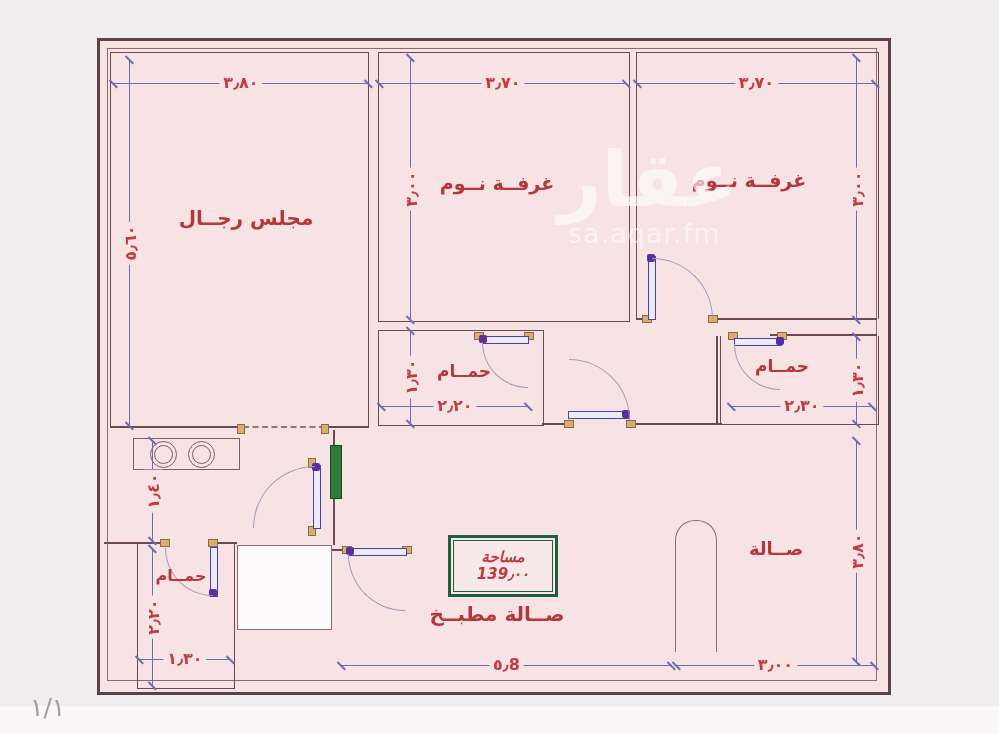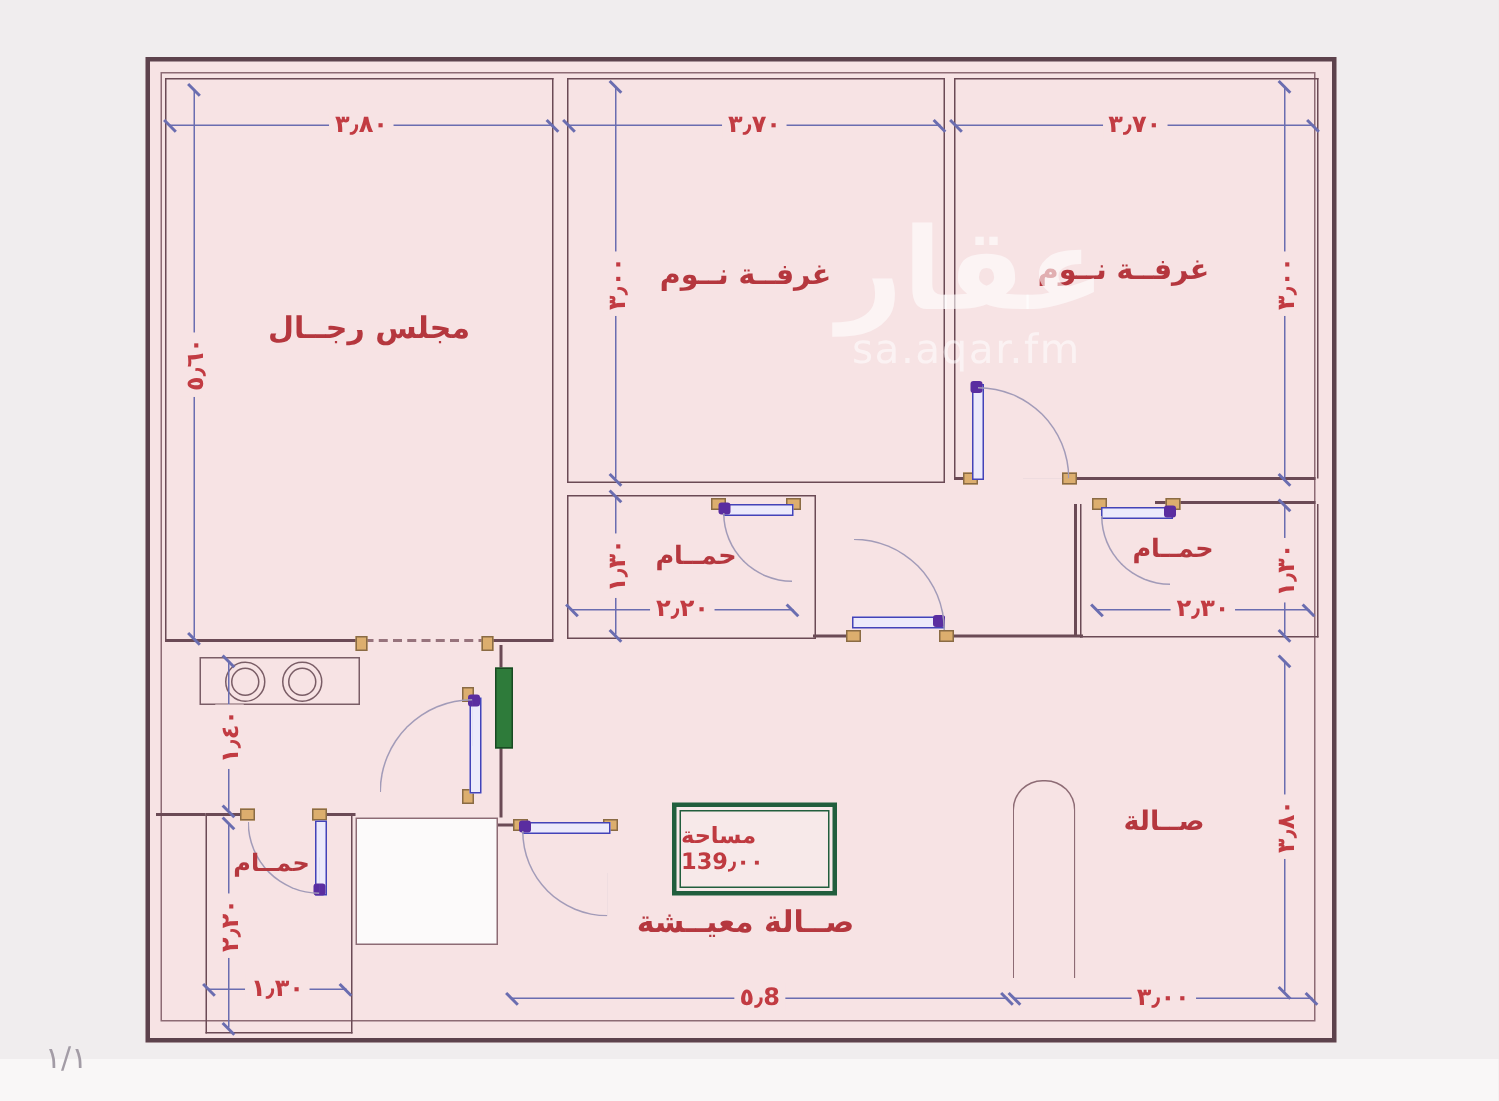--- a/index.html
+++ b/index.html
@@ -26,26 +26,26 @@
   .dimv{position:absolute;width:0;border-left:1.5px solid #6a6db0;}
   .tk{position:absolute;width:11px;height:1.5px;background:#6a6db0;transform:rotate(45deg);}
   .tk.tl{left:-5px;top:-1.5px;} .tk.tr{right:-5px;top:-1.5px;}
   .tk.tt{left:-6px;top:-1px;} .tk.tb{left:-6px;bottom:-1px;}
   .dlab{position:absolute;left:50%;top:0;transform:translate(-50%,-58%);color:#c23b42;font-size:16px;font-weight:600;background:#f7e3e4;padding:0 4px;white-space:nowrap;}
   .dlabv{position:absolute;top:50%;left:0;transform:translate(-50%,-50%) rotate(-90deg);color:#c23b42;font-size:16px;font-weight:600;background:#f7e3e4;padding:0 4px;white-space:nowrap;}
   
   .rlab{position:absolute;transform:translate(-50%,-50%);color:#b5373e;font-weight:700;white-space:nowrap;}
   
   .stamp{position:absolute;border:3px solid #215e3d;background:#f7e9e9;padding:2px;z-index:40;}
-  .stamp-inner{border:1.2px solid #215e3d;width:100%;height:100%;box-sizing:border-box;display:flex;flex-direction:column;justify-content:center;line-height:1.15;}
+  .stamp-inner{border:1.2px solid #215e3d;width:100%;height:100%;box-sizing:border-box;display:flex;flex-direction:column;align-items:center;justify-content:center;line-height:1.15;font-style:italic;}
   .stamp-inner span{color:#bf3a40;font-size:15px;font-weight:700;}
   
   .wm1{position:absolute;color:rgba(255,255,255,0.6);font-size:76px;font-weight:bold;z-index:50;letter-spacing:2px;}
   .wm2{position:absolute;color:rgba(255,255,255,0.55);font-size:27px;z-index:50;letter-spacing:1px;}
-  .pagenum{position:absolute;color:#a39ca6;font-size:20px;text-align:center;}
+  .pagenum{position:absolute;color:#a39ca6;font-size:25px;text-align:center;}
   .ring{position:absolute;border:1.5px solid #7a5d66;border-radius:50%;background:transparent;}
 </style>
 </head>
 <body>
 
 <div id="canvas">
 
   <div class="abs" style="left:97px;top:38px;width:788px;height:651px;border:3px solid #5d424c;background:#f7e3e4;"></div>
   <div class="abs" style="left:107px;top:48px;width:768px;height:631px;border:1.2px solid #8d6b74;"></div>
   <div class="abs" style="left:0;top:706px;width:999px;height:28px;background:#f9f7f7;"></div>
@@ -221,21 +221,21 @@
       <span class="dlabv">٣٫٨٠</span>
     </div>
 
   <div class="rlab" style="left:246px;top:218px;font-size:20px;">مجلس رجــال</div>
   <div class="rlab" style="left:497px;top:183px;font-size:19px;">غرفــة نــوم</div>
   <div class="rlab" style="left:749px;top:180px;font-size:19px;">غرفــة نــوم</div>
   <div class="rlab" style="left:464px;top:371px;font-size:17px;">حمــام</div>
   <div class="rlab" style="left:782px;top:366px;font-size:17px;">حمــام</div>
   <div class="rlab" style="left:181px;top:575px;font-size:16px;">حمــام</div>
   <div class="rlab" style="left:776px;top:548px;font-size:18px;">صــالة</div>
-  <div class="rlab" style="left:497px;top:614px;font-size:20px;">صــالة معيــشة</div>
+  <div class="rlab" style="left:497px;top:614px;font-size:20px;">صــالة مطبــخ</div>
 
   <div class="stamp" style="left:448px;top:535px;width:100px;height:52px;">
     <div class="stamp-inner">
       <span>مساحة</span>
       <span>139٫٠٠</span>
     </div>
   </div>
 
   <div class="wm1" style="left:558px;top:135px;">عقار</div>
   <div class="wm2" style="left:568px;top:218px;">sa.aqar.fm</div>

